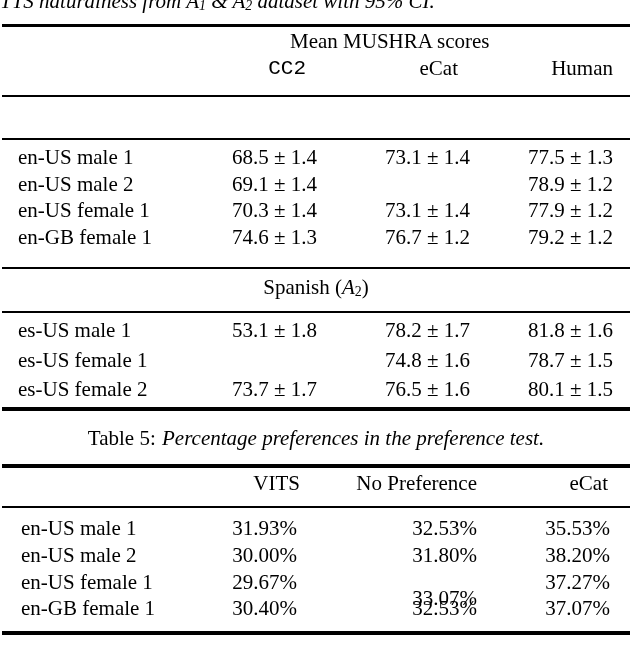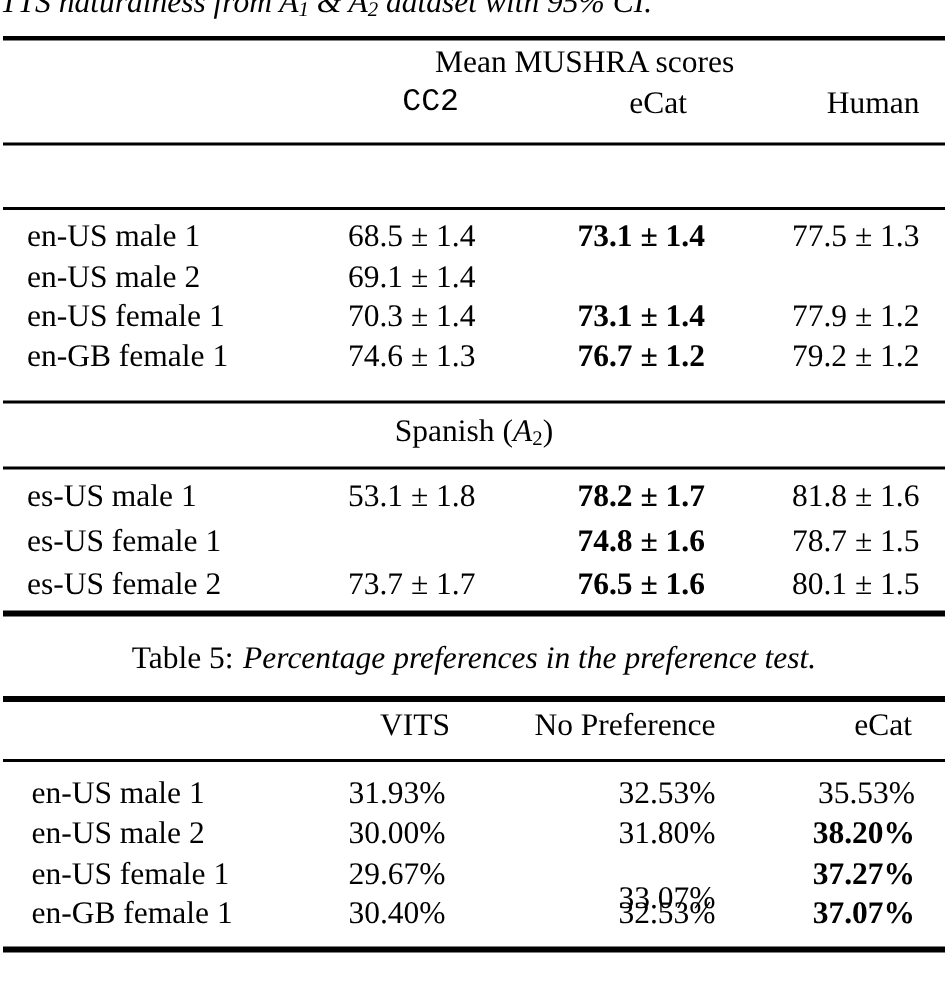--- a/index.html
+++ b/index.html
@@ -12,21 +12,21 @@
     color: #000000;
     font-family: "Liberation Serif", "DejaVu Serif", serif;
     font-size: 21px;
     line-height: 1;
     overflow: hidden;
   }
   .abs { position: absolute; white-space: nowrap; }
   .rule { position: absolute; left: 2px; width: 628px; background: #000000; }
   .center { text-align: center; }
   .italic { font-style: italic; }
-  .bold { font-weight: bold; }
+  .bold { font-weight: normal; }
   .normal { font-weight: normal; }
   sub { font-size: 0.66em; line-height: 0; vertical-align: -0.18em; }
   .mathsym { font-style: italic; }
   .cap-gap { margin-left: 0.30em; }
 </style>
 </head>
 <body>
 
 <div class="page">
 
@@ -45,20 +45,21 @@
   <div class="abs" style="right:19px;  top:58px;">Human</div>
 
 
   <div class="abs" style="left:18px; top:147px;">en-US male 1</div>
   <div class="abs" style="right:315px; top:147px;"><span class="normal">68.5 ± 1.4</span></div>
   <div class="abs" style="right:162px; top:147px;"><span class="bold">73.1 ± 1.4</span></div>
   <div class="abs" style="right:19px; top:147px;"><span class="normal">77.5 ± 1.3</span></div>
 
   <div class="abs" style="left:18px; top:174px;">en-US male 2</div>
   <div class="abs" style="right:315px; top:174px;"><span class="normal">69.1 ± 1.4</span></div>
+  <div class="abs" style="right:19px; top:174px;"><span class="normal">78.9 ± 1.2</span></div>
 
   <div class="abs" style="left:18px; top:200px;">en-US female 1</div>
   <div class="abs" style="right:315px; top:200px;"><span class="normal">70.3 ± 1.4</span></div>
   <div class="abs" style="right:162px; top:200px;"><span class="bold">73.1 ± 1.4</span></div>
   <div class="abs" style="right:19px; top:200px;"><span class="normal">77.9 ± 1.2</span></div>
 
   <div class="abs" style="left:18px; top:227px;">en-GB female 1</div>
   <div class="abs" style="right:315px; top:227px;"><span class="normal">74.6 ± 1.3</span></div>
   <div class="abs" style="right:162px; top:227px;"><span class="bold">76.7 ± 1.2</span></div>
   <div class="abs" style="right:19px; top:227px;"><span class="normal">79.2 ± 1.2</span></div>

